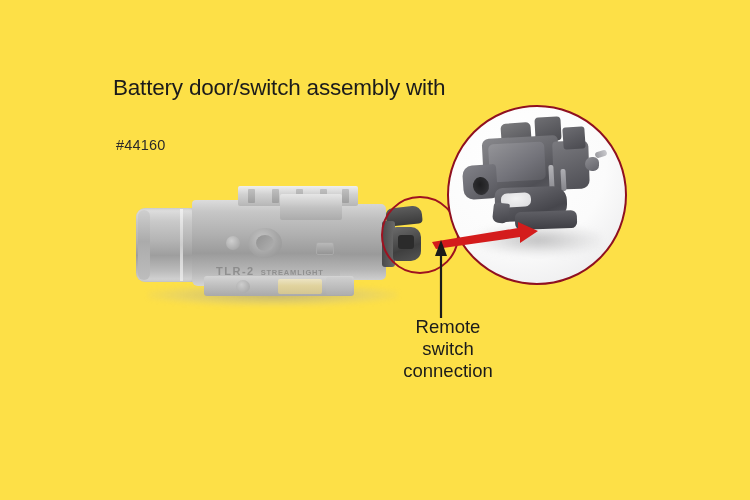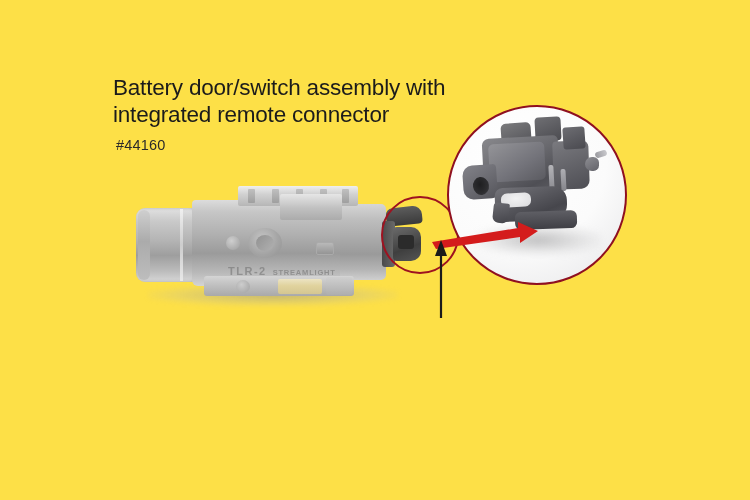--- a/index.html
+++ b/index.html
@@ -188,21 +188,20 @@
   
   .brand {
     position: absolute;
     left: 86px;
     top: 85px;
     font-size: 9px;
     letter-spacing: 1px;
     color: rgba(110,110,110,.55);
     font-weight: bold;
     white-space: nowrap;
-    margin-left: 12px;
   }
   .brand .model { font-size: 11px; letter-spacing: 1.5px; }
   .brand .maker { font-size: 7.5px; letter-spacing: .8px; margin-left: 6px; }
   
   .laser-module {
     position: absolute;
     left: 74px;
     top: 96px;
     width: 150px;
     height: 20px;
@@ -433,21 +432,20 @@
     overflow: visible;
   }
 </style>
 </head>
 <body>
 
 <div id="page">
 
   <div class="title-block">
     <div class="title-line">Battery door/switch assembly with</div>
-    <div class="title-line">integrated remote connector</div>
   </div>
   <div class="part-number">#44160</div>
 
   <div class="light-wrap">
     <div class="light-shadow"></div>
 
     <div class="bezel">
       <div class="bezel-face"></div>
       <div class="bezel-ring"></div>
     </div>
@@ -511,14 +509,19 @@
 
   <svg class="red-arrow" viewBox="0 0 106 28">
     <polygon points="0,20 86,6 86,0 106,9 88,21 88,15 4,27" fill="#d41c1c"></polygon>
   </svg>
 
   <svg class="black-arrow" viewBox="0 0 18 78">
     <line x1="9" y1="78" x2="9" y2="12" stroke="#1a1a1a" stroke-width="2.2"></line>
     <polygon points="9,0 3,16 15,16" fill="#1a1a1a"></polygon>
   </svg>
 
+  <div class="caption-block">
+    <div class="caption-line">Remote</div>
+    <div class="caption-line">switch</div>
+    <div class="caption-line">connection</div>
+  </div>
 
 </div>
 
 </body></html>

